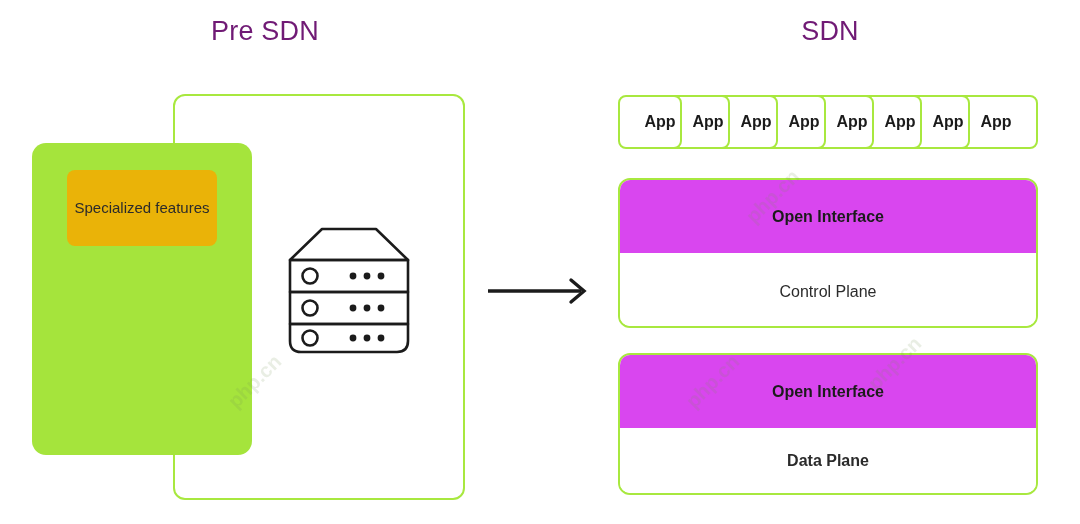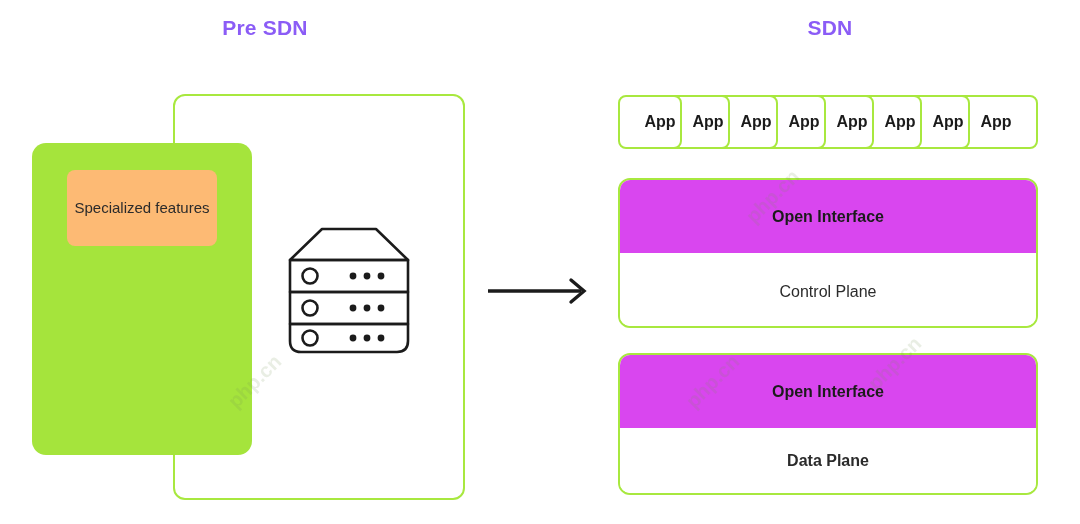--- a/index.html
+++ b/index.html
@@ -15,23 +15,23 @@
     position: relative;
     width: 1080px;
     height: 524px;
     background: #ffffff;
     overflow: hidden;
   }
 
   
   .panel-title {
     position: absolute;
-    font-size: 21px;
-    font-weight: bold;
-    color: #8b5cf6;
+    font-size: 27px;
+    font-weight: normal;
+    color: #701a75;
     letter-spacing: 0.2px;
     text-align: center;
     white-space: nowrap;
   }
   #title-pre-sdn { left: 120px; top: 16px; width: 290px; }
   #title-sdn     { left: 695px; top: 16px; width: 270px; }
 
   
   #pre-sdn-group { position: absolute; left: 0; top: 0; width: 540px; height: 524px; }
 
@@ -51,21 +51,21 @@
     width: 220px; height: 312px;
     background: #A5E43C;
     border-radius: 14px;
   }
 
   .legacy-item {
     position: absolute;
     left: 35px;
     width: 150px;
     height: 76px;
-    background: #fdba74;
+    background: #eab308;
     border-radius: 8px;
     display: flex;
     align-items: center;
     justify-content: center;
     text-align: center;
     font-size: 15px;
     line-height: 1.28;
     color: #2b2b2b;
     box-sizing: border-box;
     padding: 0 6px;

